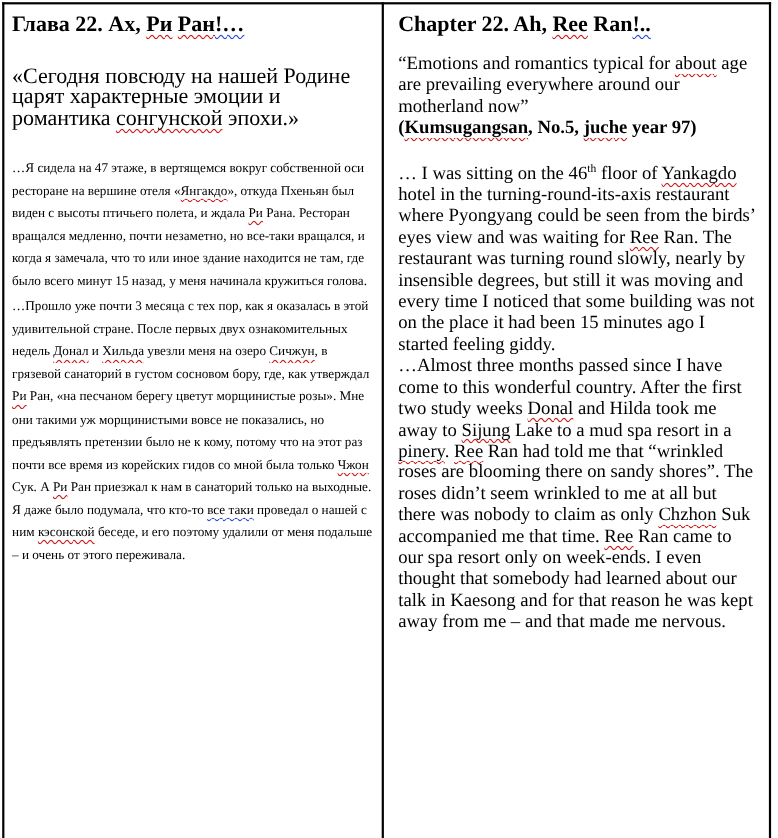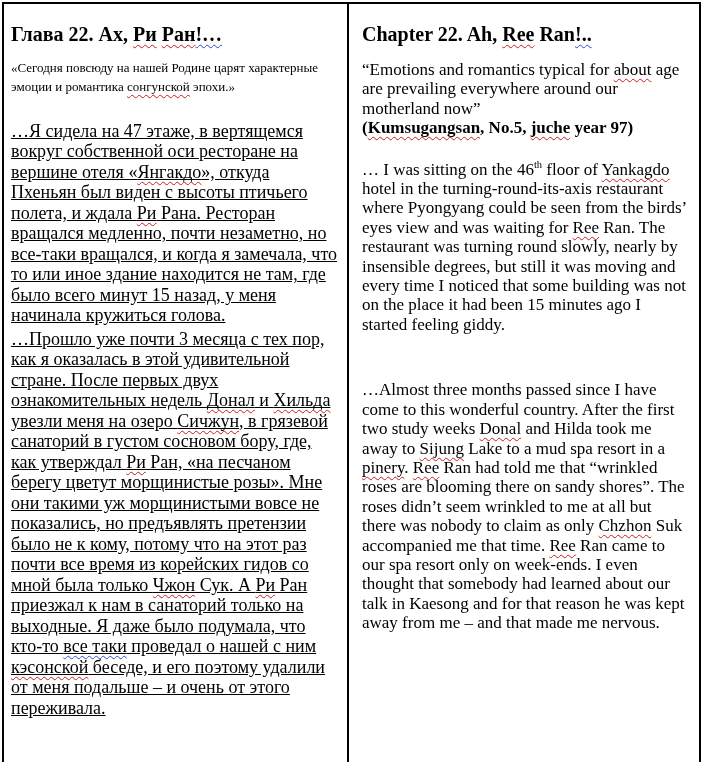--- a/index.html
+++ b/index.html
@@ -9,35 +9,35 @@
     overflow:hidden;
     background:var(--background,#fff);
     font-family:"Liberation Serif","DejaVu Serif",serif;
     color:var(--text,#000);
   }
   .border-line{position:absolute;background:var(--border,#000);}
   .bl-top{left:2px;top:2px;width:699px;height:2px;}
   .bl-left{left:2px;top:2px;width:2px;height:760px;}
   .bl-mid{left:347px;top:2px;width:2px;height:760px;}
   .bl-right{left:699px;top:2px;width:2px;height:760px;}
-  .cell{position:absolute;top:16px;bottom:0;overflow:hidden;}
+  .cell{position:absolute;top:4px;bottom:0;overflow:hidden;}
   .cell-left{left:4px;width:343px;padding:6px 8px 0 7px;box-sizing:border-box;}
   .cell-right{left:349px;width:350px;padding:6px 10px 0 13px;box-sizing:border-box;border-radius:19px;}
   p,h1{margin:0;padding:0;}
   .title{font-size:20px;line-height:24px;font-weight:bold;}
-  .epi{font-size:13px;line-height:19.4px;margin-top:12px;}
+  .epi{font-size:20px;line-height:19.4px;margin-top:26px;}
   .epi-src{font-size:16px;line-height:19.4px;margin-top:0;}
-  .ru-body{font-size:18px;line-height:20.5px;text-decoration:underline;}
+  .ru-body{font-size:12px;line-height:20.5px;}
   .en-body{font-size:17px;line-height:19.4px;}
   .ru-p1{margin-top:24px;}
   .ru-p2{margin-top:3px;}
   .en-quote{margin-top:14px;}
   .en-src{font-weight:bold;}
   .en-p1{margin-top:22px;}
-  .en-p2{margin-top:46px;}
+  .en-p2{}
   .sq-red{
     text-decoration:underline;
     text-decoration-style:wavy;
     text-decoration-color:var(--spell-underline,#c00000);
     text-decoration-thickness:1px;
     text-underline-offset:3px;
     text-decoration-skip-ink:none;
   }
   .sq-blue{
     text-decoration:underline;

